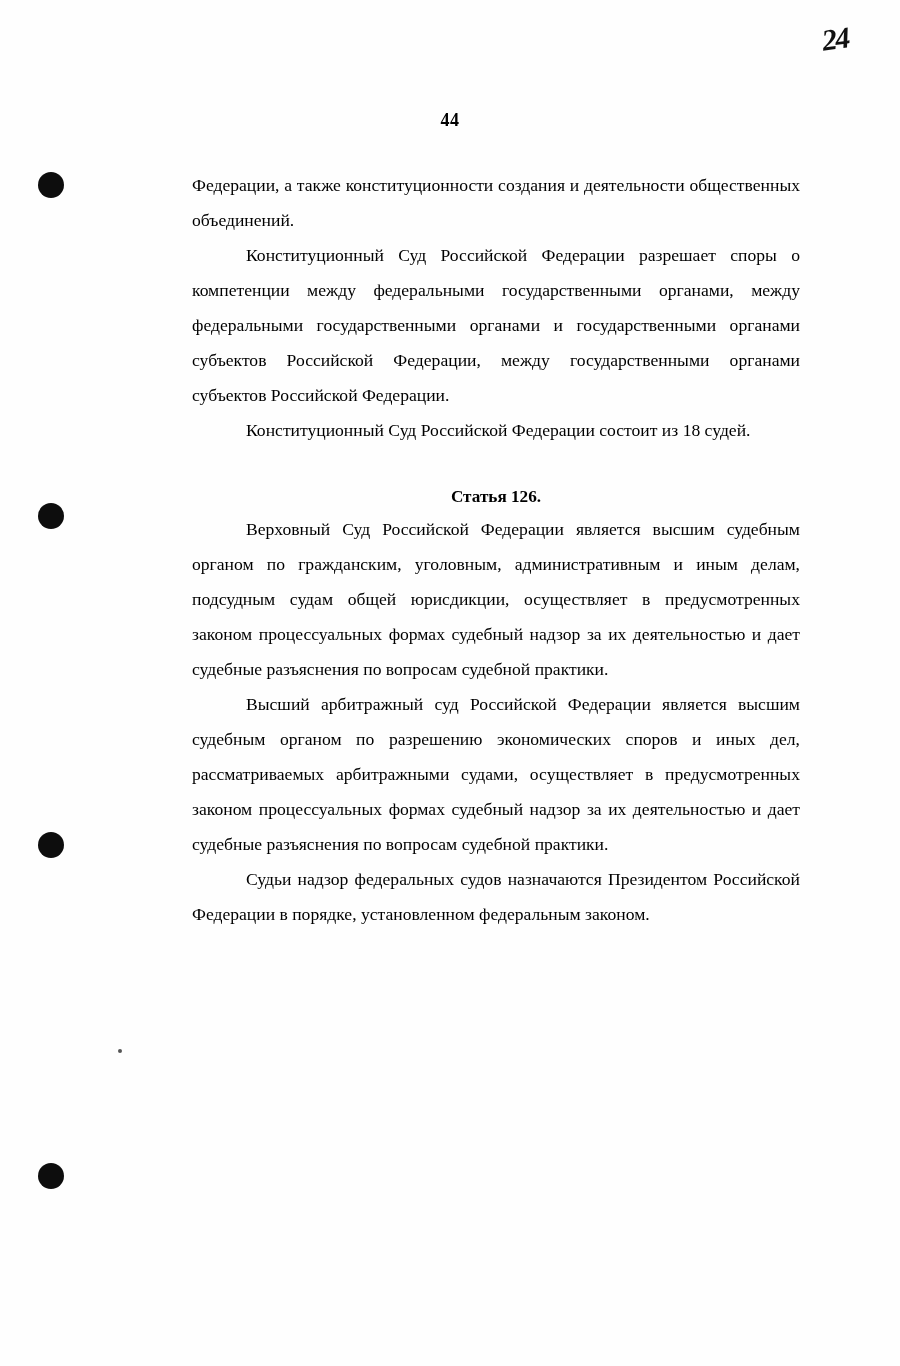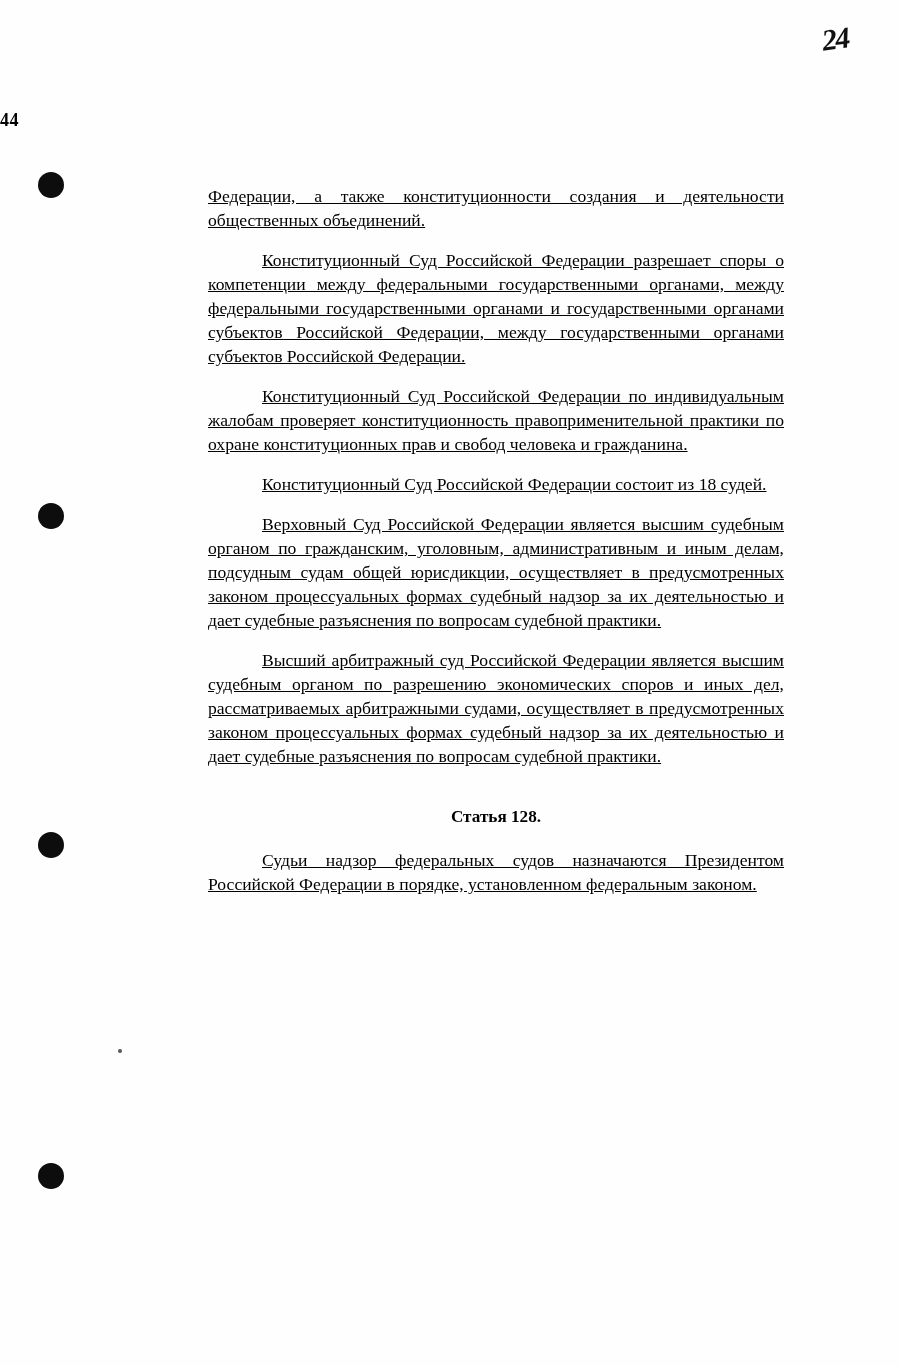--- a/index.html
+++ b/index.html
@@ -48,41 +48,40 @@
   .hole.h1 { top: 172px; }
   .hole.h2 { top: 503px; }
   .hole.h3 { top: 832px; }
   .hole.h4 { top: 1163px; }
 
   .page-number {
     position: absolute;
     top: 110px;
     left: 0;
     width: 100%;
-    text-align: left;
+    text-align: center;
     font-size: 18px;
     font-weight: 700;
     letter-spacing: 0.5px;
   }
 
   .content {
     position: absolute;
     left: 192px;
     top: 168px;
     width: 608px;
   }
 
   p.body-par {
-    margin: 16px;
+    margin: 0;
     font-size: 17.6px;
-    line-height: 24px;
+    line-height: 35px;
     text-align: justify;
     text-indent: 54px;
     hyphens: none;
-    text-decoration: underline;
   }
   p.body-par.no-indent {
     text-indent: 0;
   }
 
   .article-head {
     margin: 0;
     font-size: 17.2px;
     font-weight: 700;
     text-align: center;
@@ -117,29 +116,28 @@
   <div class="page-number">44</div>
 
   <div class="speck"></div>
 
   <div class="content">
 
     <p class="body-par no-indent">Федерации, а также конституционности создания и деятельности общественных объединений.</p>
 
     <p class="body-par">Конституционный Суд Российской Федерации разрешает споры о компетенции между федеральными государственными органами, между федеральными государственными органами и государственными органами субъектов Российской Федерации, между государственными органами субъектов Российской Федерации.</p>
 
-    <p class="body-par">Конституционный Суд Российской Федерации по индивидуальным жалобам проверяет конституционность правоприменительной практики по охране конституционных прав и свобод человека и гражданина.</p>
 
     <p class="body-par">Конституционный Суд Российской Федерации состоит из 18 судей.</p>
 
+    <p class="article-head block-gap">Статья 126.</p>
 
     <p class="body-par gap-after-head">Верховный Суд Российской Федерации является высшим судебным органом по гражданским, уголовным, административным и иным делам, подсудным судам общей юрисдикции, осуществляет в предусмотренных законом процессуальных формах судебный надзор за их деятельностью и дает судебные разъяснения по вопросам судебной практики.</p>
 
 
     <p class="body-par gap-after-head">Высший арбитражный суд Российской Федерации является высшим судебным органом по разрешению экономических споров и иных дел, рассматриваемых арбитражными судами, осуществляет в предусмотренных законом процессуальных формах  судебный надзор за их деятельностью и дает судебные разъяснения по вопросам судебной практики.</p>
 
-    <p class="article-head block-gap">Статья 128.</p>
 
 
     <p class="body-par">Судьи надзор федеральных судов назначаются Президентом Российской Федерации в порядке, установленном федеральным законом.</p>
 
   </div>
 </div>
 
 </body></html>

